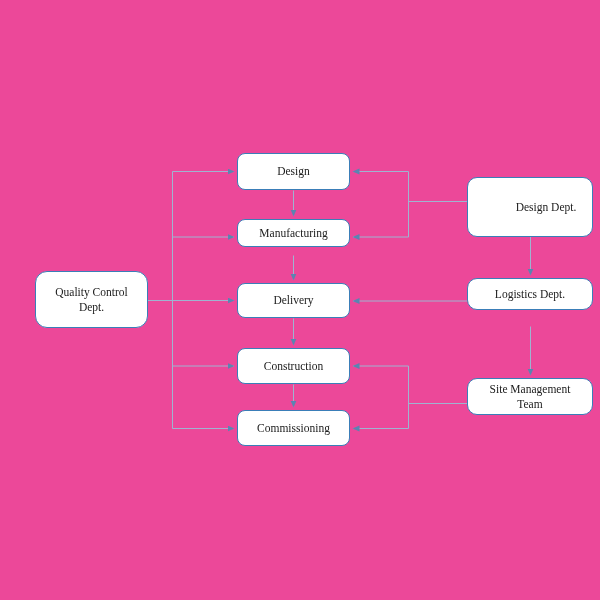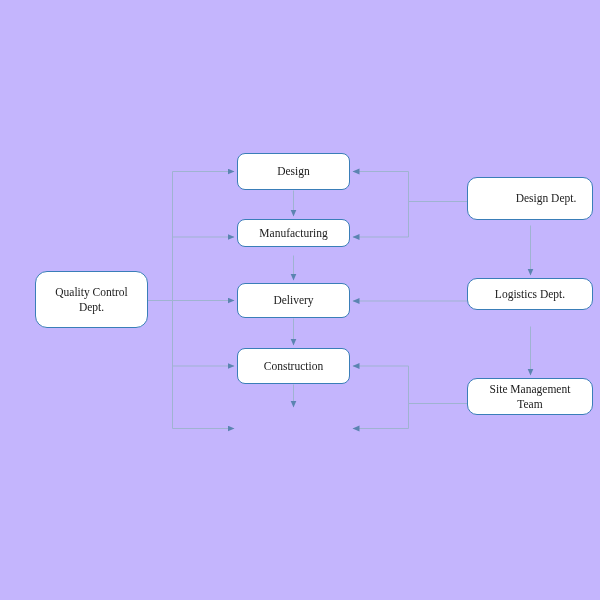--- a/index.html
+++ b/index.html
@@ -4,21 +4,21 @@
 <style>
   html, body {
     margin: 0;
     padding: 0;
     background: #ffffff;
   }
   #canvas {
     position: relative;
     width: 600px;
     height: 600px;
-    background: #c4b5fd;
+    background: #ec4899;
     font-family: "Liberation Serif", "DejaVu Serif", serif;
     overflow: hidden;
   }
   #edges-layer {
     position: absolute;
     left: 0;
     top: 0;
     width: 600px;
     height: 600px;
   }
@@ -49,21 +49,21 @@
   #node-design        { top: 153px; height: 37px; }
   #node-manufacturing { top: 219px; height: 28px; }
   #node-delivery      { top: 283px; height: 35px; }
   #node-construction  { top: 348px; height: 36px; }
   #node-commissioning { top: 410px; height: 36px; }
   #node-quality-control {
     left: 15px; top: 271px; width: 113px; height: 57px;
     border-radius: 12px;
     margin-left: 20px;
   }
-  #node-design-dept   { top: 177px; height: 43px; padding-left: 32px; }
+  #node-design-dept   { top: 177px; height: 60px; padding-left: 32px; }
   #node-logistics-dept{ top: 278px; height: 32px; }
   #node-site-management { top: 378px; height: 37px; }
 </style>
 </head>
 <body>
 
 <div id="canvas">
 
   <svg id="edges-layer" width="600" height="600" viewBox="0 0 600 600" xmlns="http://www.w3.org/2000/svg">
     <defs>
@@ -96,20 +96,21 @@
     <path d="M467,403.5 H408.5" stroke="#9FB3D1" stroke-width="1" fill="none"></path>
     <path d="M408.5,366 V428.5" stroke="#9FB3D1" stroke-width="1" fill="none"></path>
     <path d="M408.5,366 H353" stroke="#9FB3D1" stroke-width="1" fill="none" marker-end="url(#arrow)"></path>
     <path d="M408.5,428.5 H353" stroke="#9FB3D1" stroke-width="1" fill="none" marker-end="url(#arrow)"></path>
   </svg>
 
   <div class="node node-center" id="node-design">Design</div>
   <div class="node node-center" id="node-manufacturing">Manufacturing</div>
   <div class="node node-center" id="node-delivery">Delivery</div>
   <div class="node node-center" id="node-construction">Construction</div>
+  <div class="node node-center" id="node-commissioning">Commissioning</div>
 
   <div class="node" id="node-quality-control">Quality Control
 Dept.</div>
 
   <div class="node node-right" id="node-design-dept">Design Dept.</div>
   <div class="node node-right" id="node-logistics-dept">Logistics Dept.</div>
   <div class="node node-right" id="node-site-management">Site Management
 Team</div>
 
 </div>

